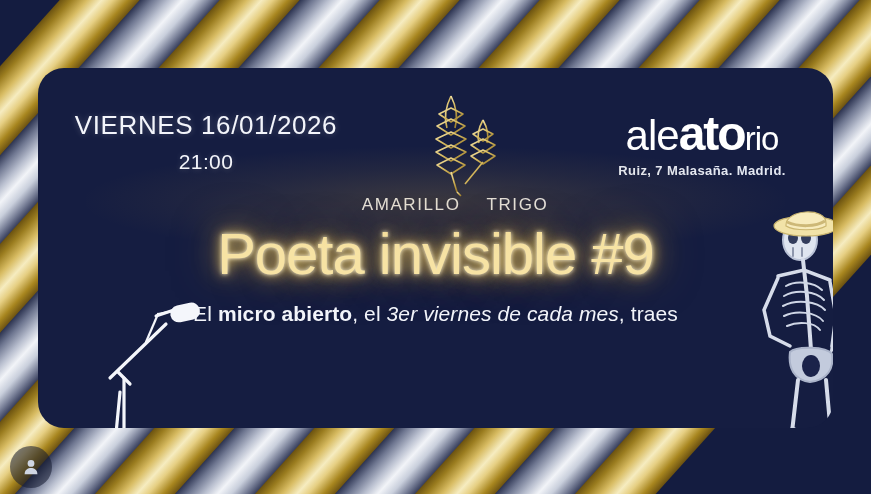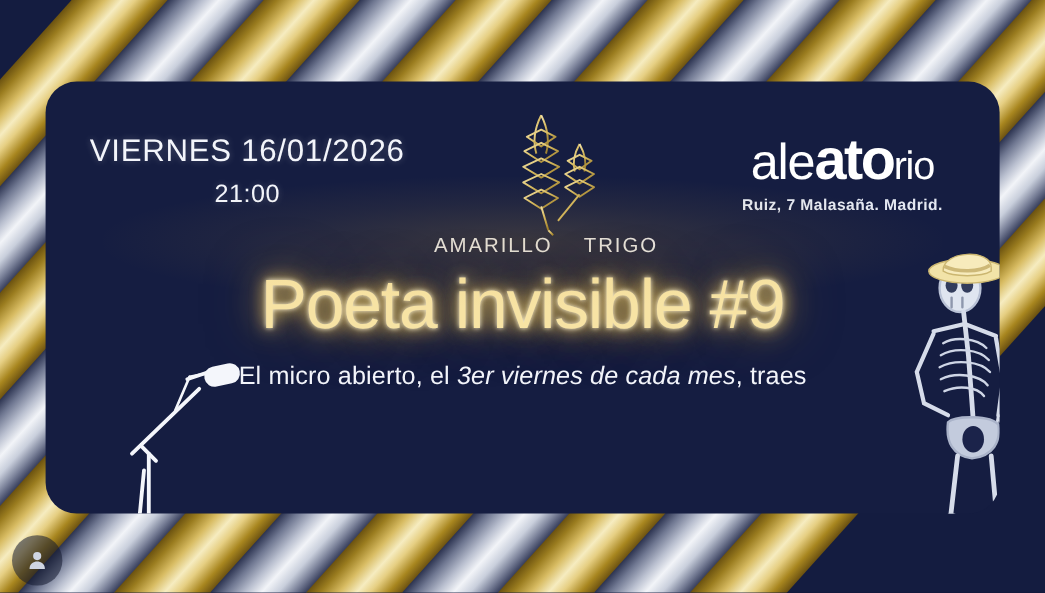--- a/index.html
+++ b/index.html
@@ -166,21 +166,21 @@
   .subtitle {
     position: absolute;
     left: 0; right: 0;
     top: 234px;
     text-align: center;
     font-size: 21px;
     color: #f2f4fa;
     white-space: nowrap;
     letter-spacing: 0.1px;
   }
-  .subtitle b { font-weight: 400; }
+  .subtitle b { font-weight: 700; }
   .subtitle i { font-style: italic; }
 
   .lines {
     position: absolute;
     left: 0; right: 0;
     top: 288px;
     text-align: center;
     color: #f2f4fa;
   }
   .bullet-line {

